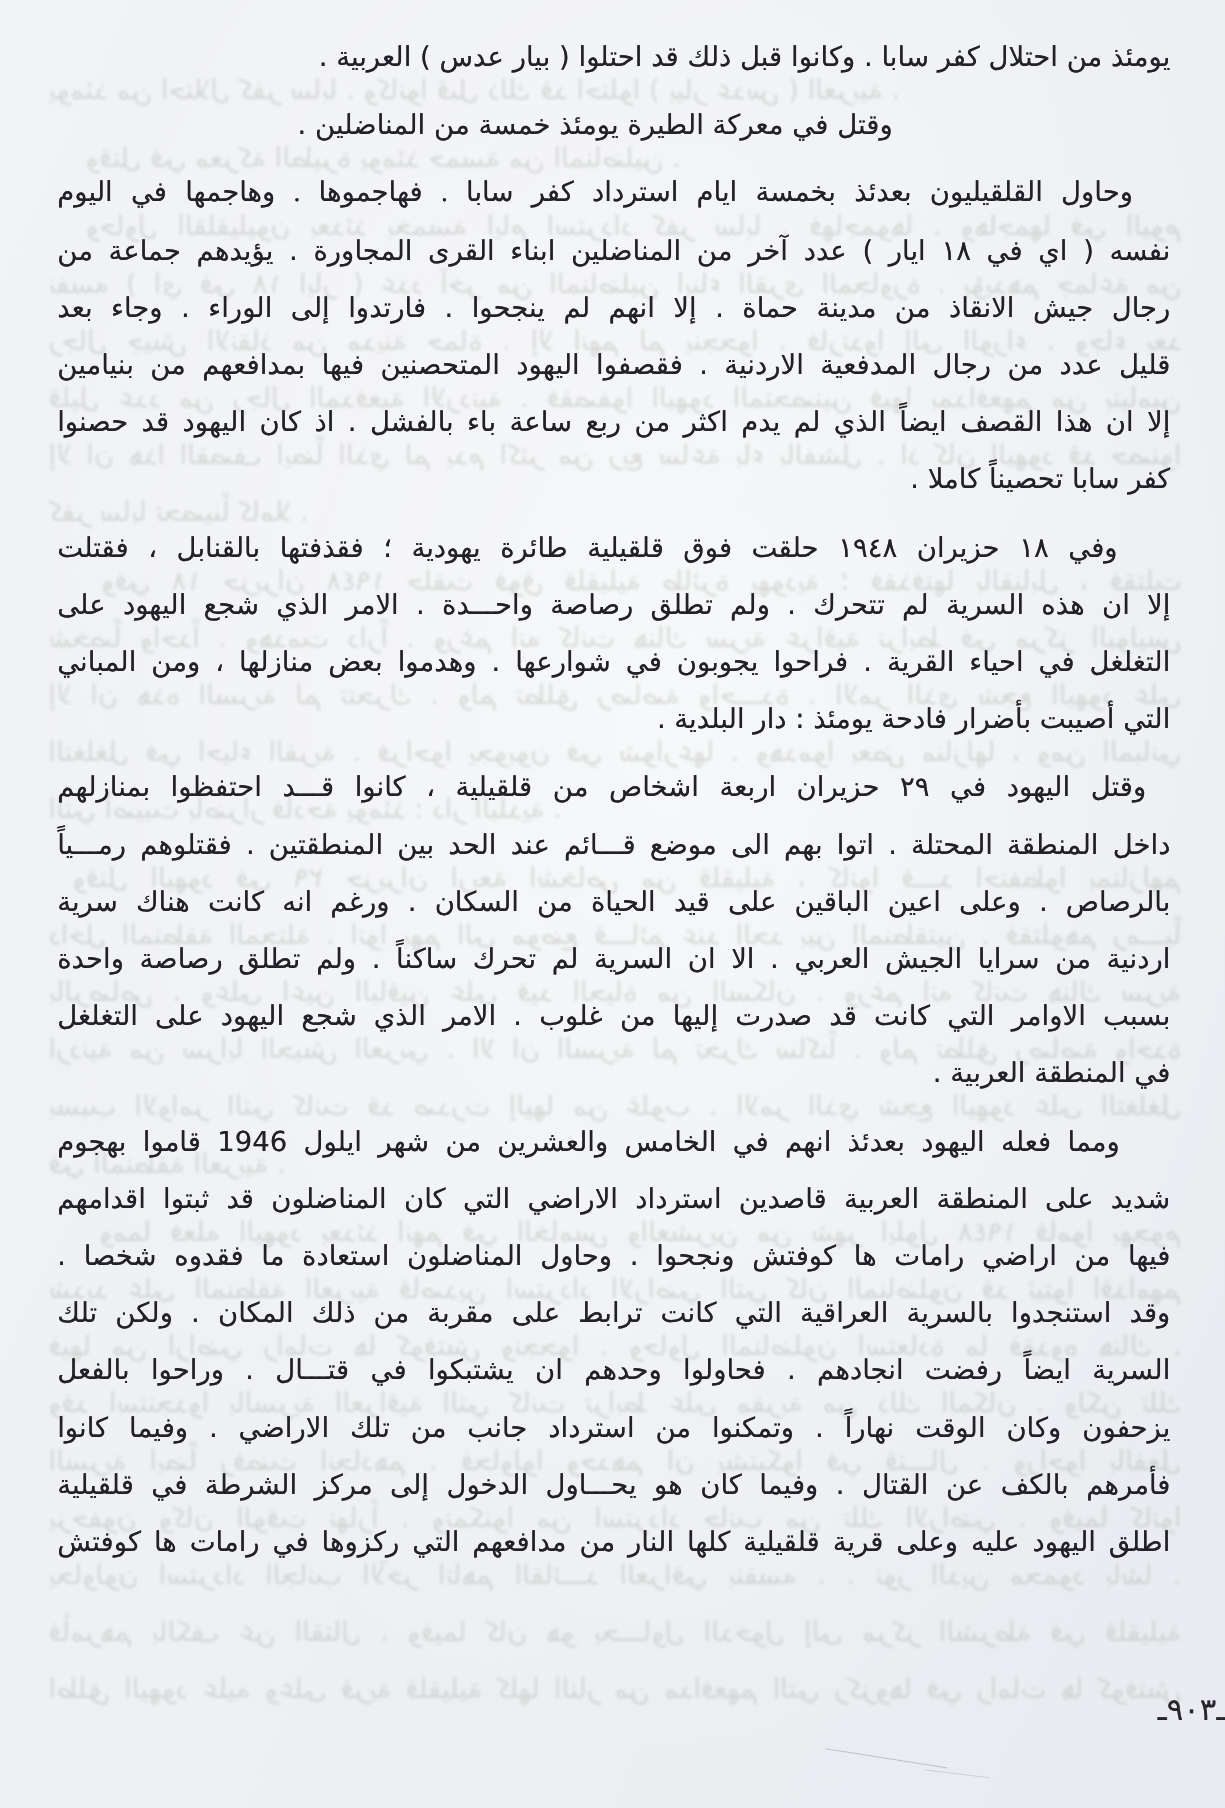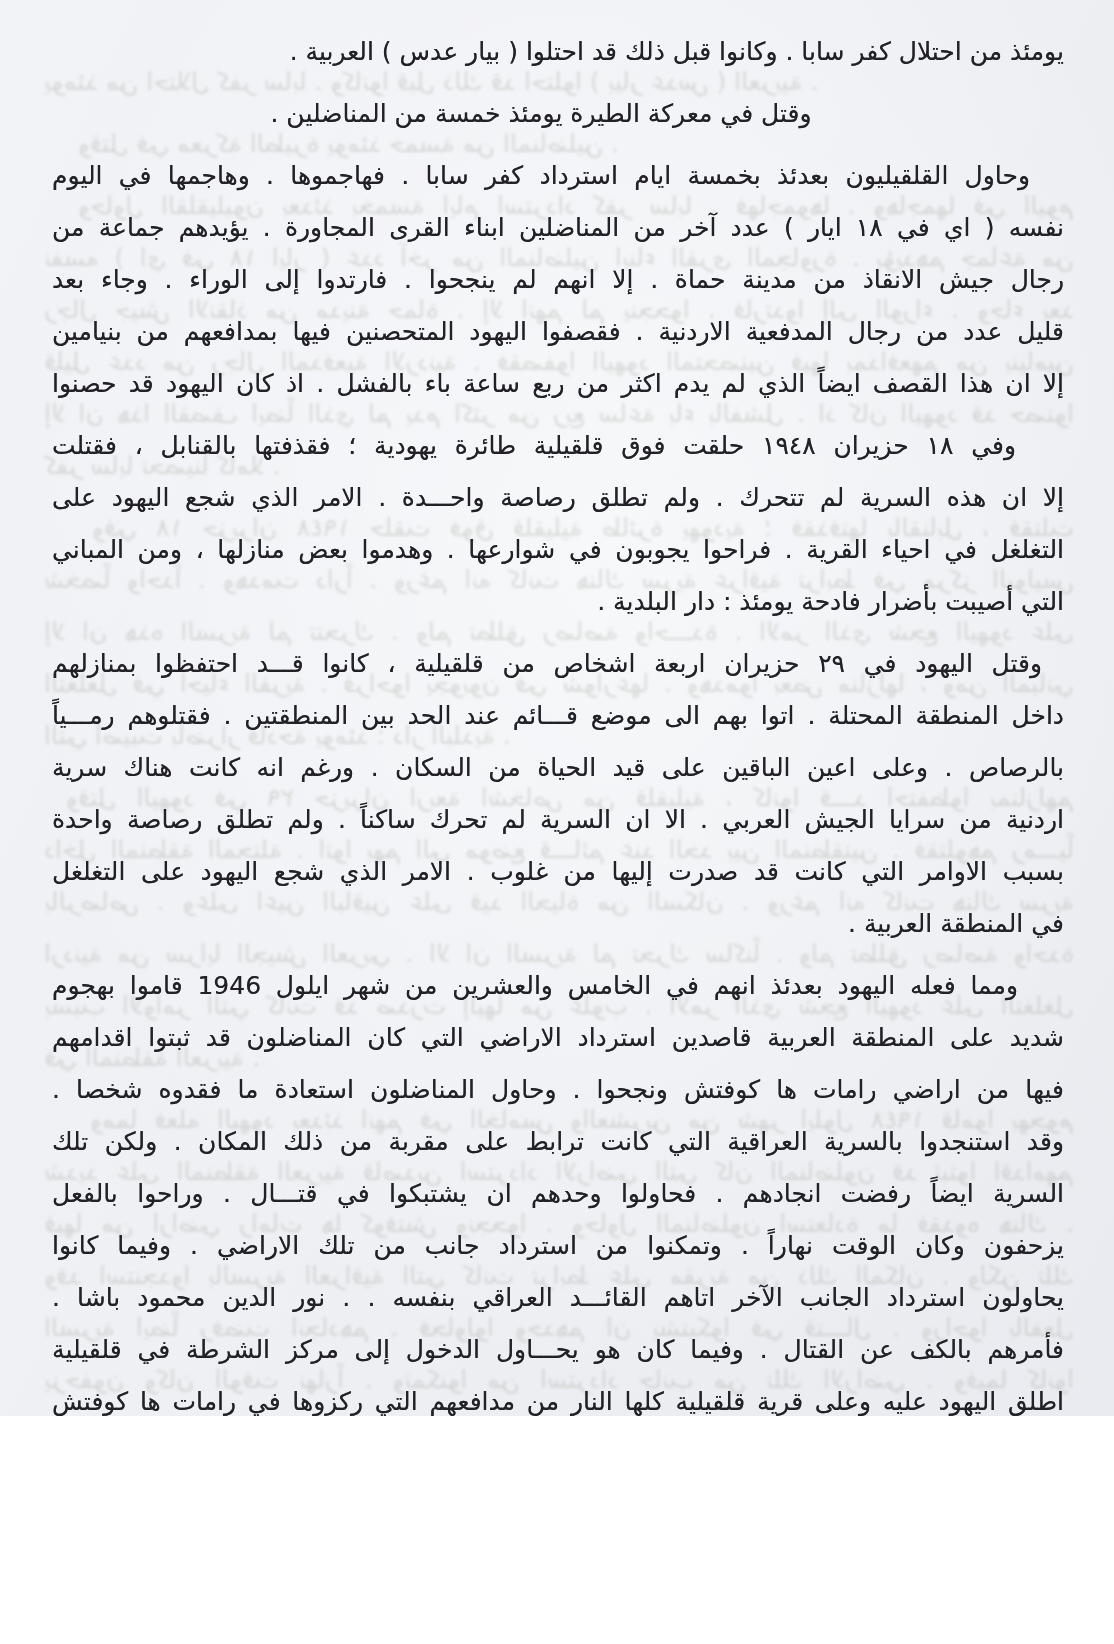--- a/index.html
+++ b/index.html
@@ -6,21 +6,21 @@
     margin: 0;
     padding: 0;
     width: 1114px;
     height: 1644px;
     overflow: hidden;
     font-family: "DejaVu Sans", sans-serif;
   }
   .page {
     position: relative;
     width: 1114px;
-    height: 1416px;
+    height: 1644px;
     background:
       radial-gradient(ellipse at 55% 40%, rgba(255,255,255,0.55), rgba(255,255,255,0) 70%),
       linear-gradient(115deg, #f2f3f7 0%, #eef0f4 45%, #e9ebf0 100%);
     overflow: hidden;
   }
   
   .ghost-layer {
     position: absolute;
     top: 56px;
     right: 40px;
@@ -137,25 +137,26 @@
       </div>
     </div>
   <div class="text-layer">
       <div class="para">
         <div class="line">يومئذ من احتلال كفر سابا . وكانوا قبل ذلك قد احتلوا ( بيار عدس ) العربية .</div>
       </div>
       <div class="para">
         <div class="line" style="padding-right: 34px; text-align: center;">وقتل في معركة الطيرة يومئذ خمسة من المناضلين .</div>
       </div>
       <div class="para">
-        <div class="line just" style="padding-right: 34px;">وحاول القلقيليون بعدئذ بخمسة ايام استرداد كفر سابا . فهاجموها . وهاجمها في اليوم</div>
+        <div class="line just" style="padding-right: 34px; font-family: Liberation Serif, serif;">وحاول القلقيليون بعدئذ بخمسة ايام استرداد كفر سابا . فهاجموها . وهاجمها في اليوم</div>
         <div class="line just">نفسه ( اي في ١٨ ايار ) عدد آخر من المناضلين ابناء القرى المجاورة . يؤيدهم جماعة من</div>
         <div class="line just">رجال جيش الانقاذ من مدينة حماة . إلا انهم لم ينجحوا . فارتدوا إلى الوراء . وجاء بعد</div>
         <div class="line just">قليل عدد من رجال المدفعية الاردنية . فقصفوا اليهود المتحصنين فيها بمدافعهم من بنيامين</div>
         <div class="line just">إلا ان هذا القصف ايضاً الذي لم يدم اكثر من ربع ساعة باء بالفشل . اذ كان اليهود قد حصنوا</div>
+        <div class="line">كفر سابا تحصيناً كاملا .</div>
       </div>
       <div class="para">
         <div class="line just" style="padding-right: 48px;">وفي ١٨ حزيران ١٩٤٨ حلقت فوق قلقيلية طائرة يهودية ؛ فقذفتها بالقنابل ، فقتلت</div>
         <div class="line just">إلا ان هذه السرية لم تتحرك . ولم تطلق رصاصة واحـــدة . الامر الذي شجع اليهود على</div>
         <div class="line just">التغلغل في احياء القرية . فراحوا يجوبون في شوارعها . وهدموا بعض منازلها ، ومن المباني</div>
         <div class="line">التي أصيبت بأضرار فادحة يومئذ : دار البلدية .</div>
       </div>
       <div class="para">
         <div class="line just" style="padding-right: 22px;">وقتل اليهود في ٢٩ حزيران اربعة اشخاص من قلقيلية ، كانوا قـــد احتفظوا بمنازلهم</div>
         <div class="line just">داخل المنطقة المحتلة . اتوا بهم الى موضع قـــائم عند الحد بين المنطقتين . فقتلوهم رمـــياً</div>
@@ -164,21 +165,20 @@
         <div class="line just">بسبب الاوامر التي كانت قد صدرت إليها من غلوب . الامر الذي شجع اليهود على التغلغل</div>
         <div class="line">في المنطقة العربية .</div>
       </div>
       <div class="para">
         <div class="line just" style="padding-right: 46px;">ومما فعله اليهود بعدئذ انهم في الخامس والعشرين من شهر ايلول 1946 قاموا بهجوم</div>
         <div class="line just">شديد على المنطقة العربية قاصدين استرداد الاراضي التي كان المناضلون قد ثبتوا اقدامهم</div>
         <div class="line just">فيها من اراضي رامات ها كوفتش ونجحوا . وحاول المناضلون استعادة ما فقدوه شخصا .</div>
         <div class="line just">وقد استنجدوا بالسرية العراقية التي كانت ترابط على مقربة من ذلك المكان . ولكن تلك</div>
         <div class="line just">السرية ايضاً رفضت انجادهم . فحاولوا وحدهم ان يشتبكوا في قتـــال . وراحوا بالفعل</div>
         <div class="line just">يزحفون وكان الوقت نهاراً . وتمكنوا من استرداد جانب من تلك الاراضي . وفيما كانوا</div>
-        <div class="line just">يحاولون استرداد الجانب الآخر اتاهم القائـــد العراقي بنفسه . . نور الدين محمود باشا .</div>
         <div class="line just">فأمرهم بالكف عن القتال . وفيما كان هو يحـــاول الدخول إلى مركز الشرطة في قلقيلية</div>
         <div class="line just">اطلق اليهود عليه وعلى قرية قلقيلية كلها النار من مدافعهم التي ركزوها في رامات ها كوفتش</div>
       </div>
     </div>
   <div class="page-number">ـ٩٠٣ـ</div>
   <div class="scan-artifact"></div>
   <div class="scan-artifact-2"></div>
 </div>
 
 </body></html>

